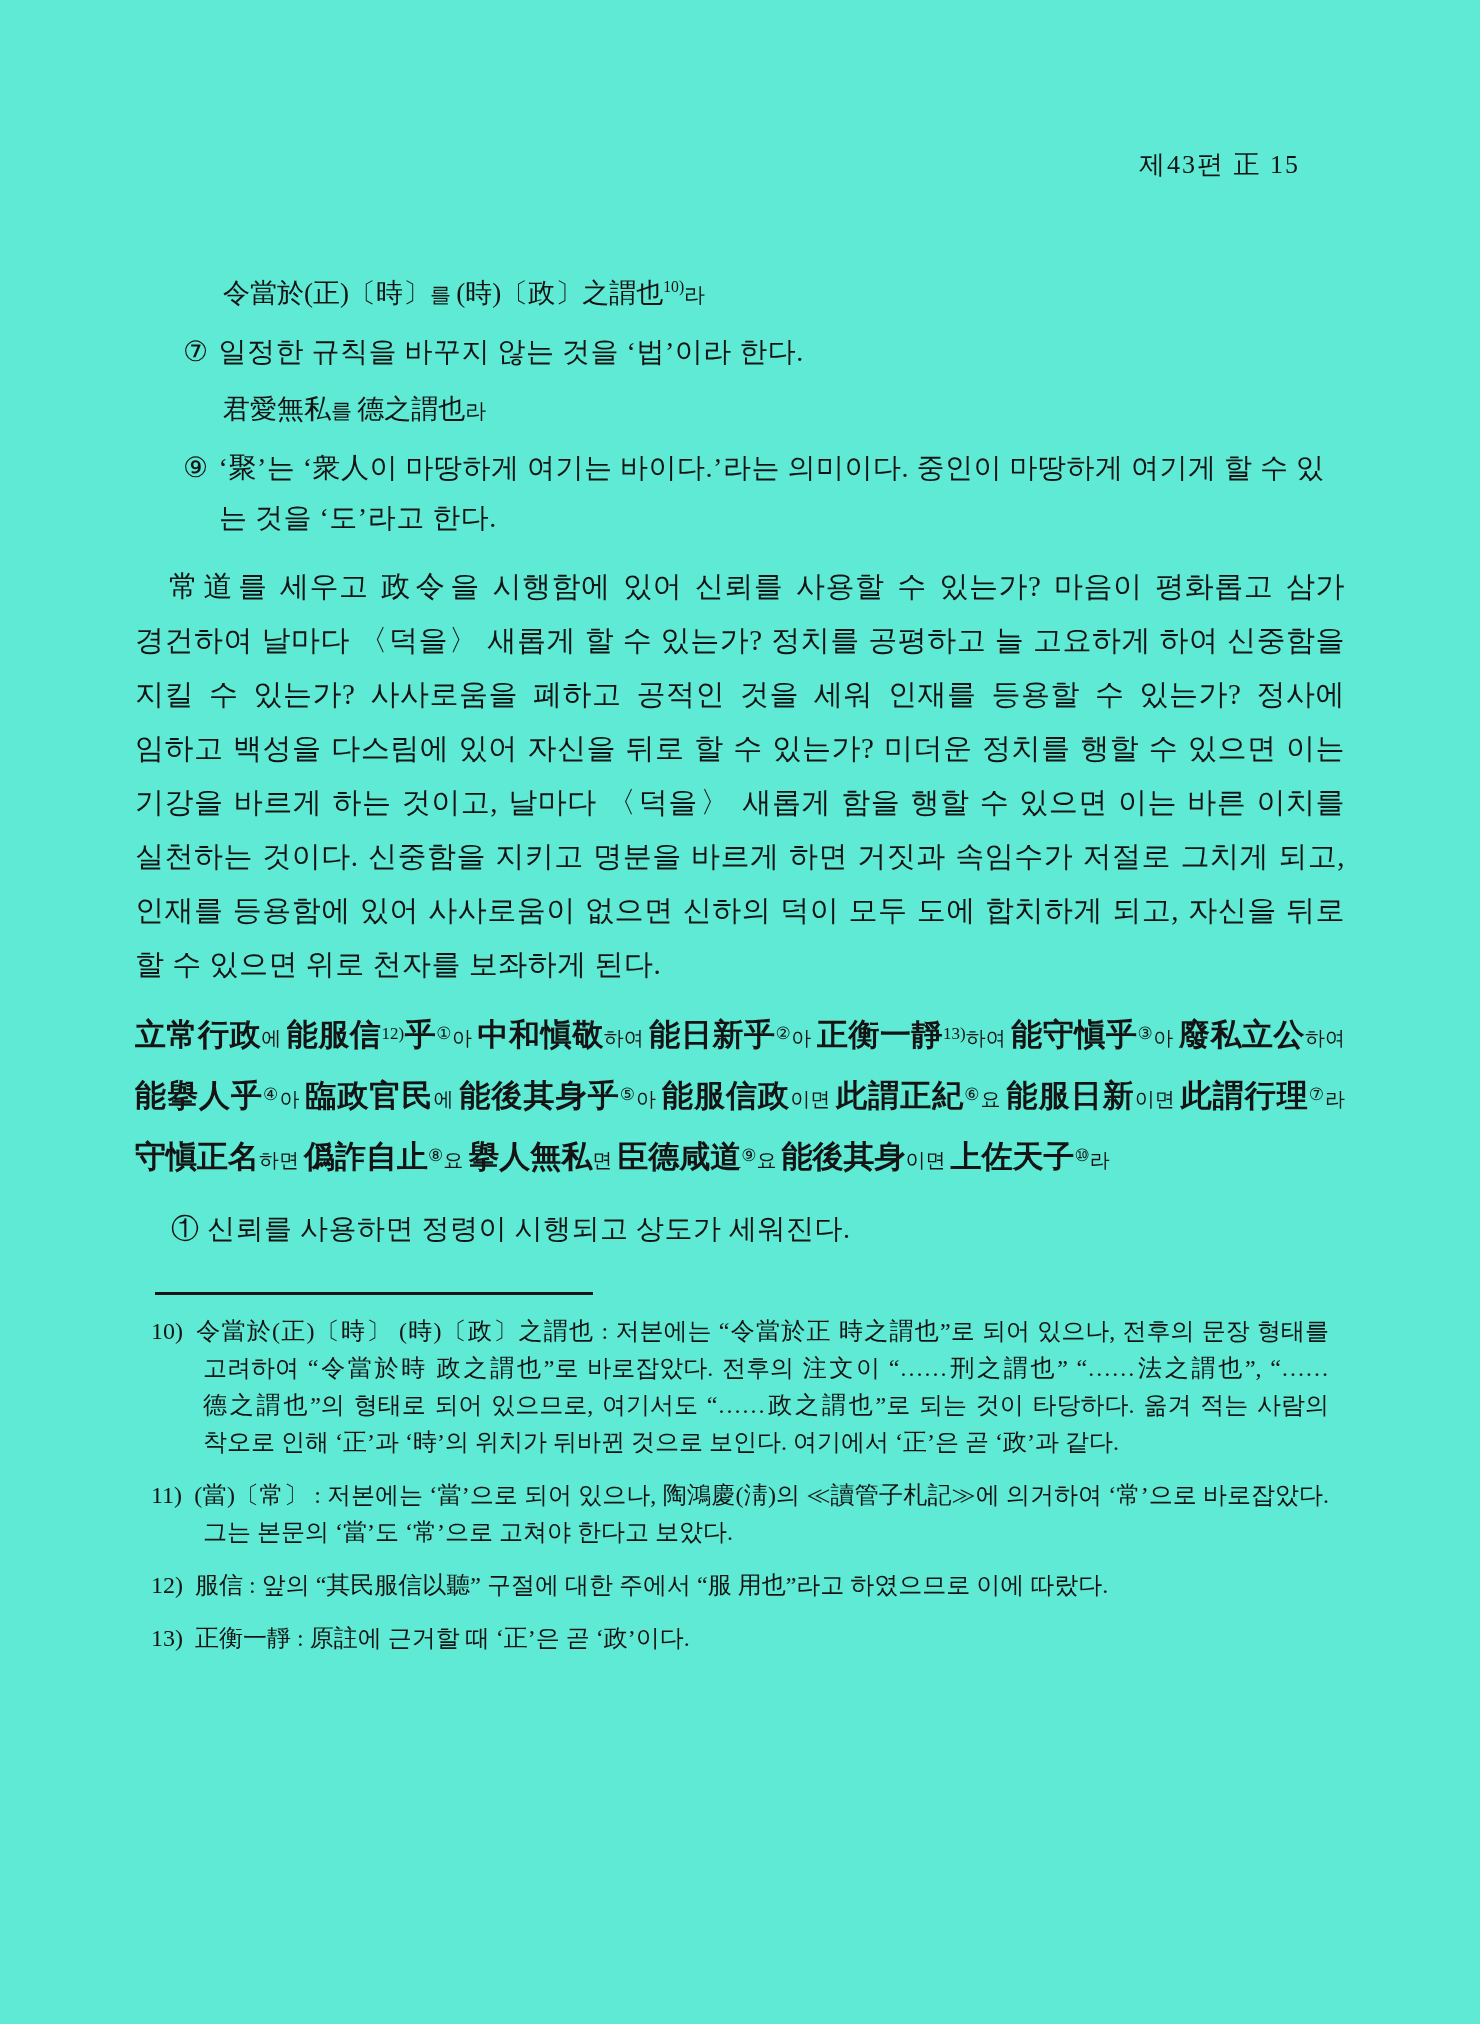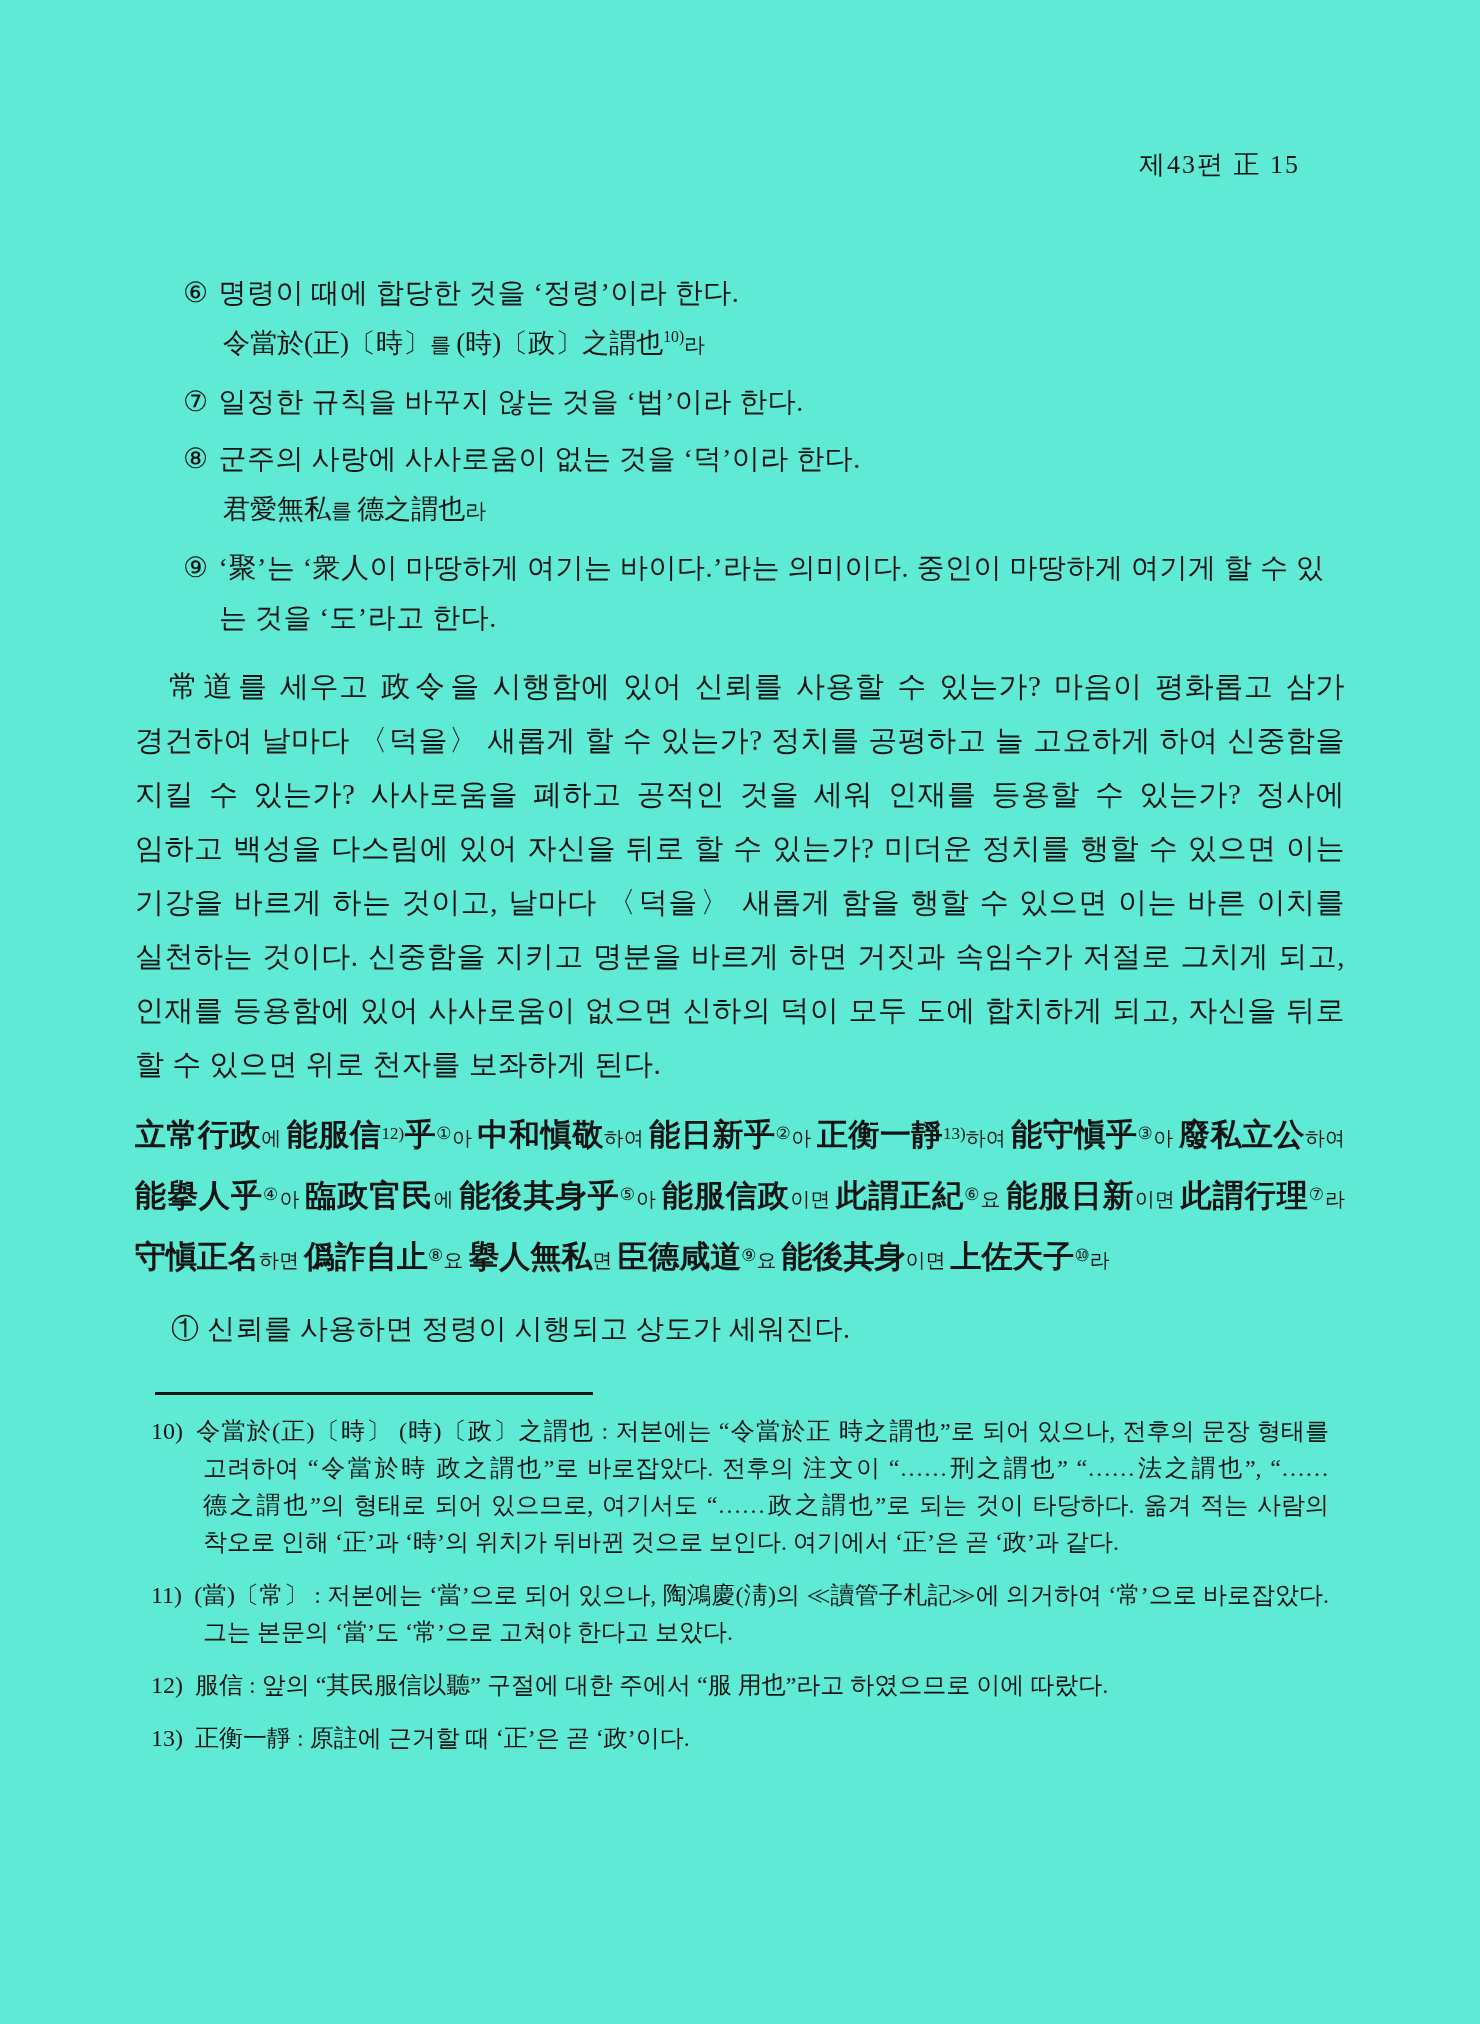--- a/index.html
+++ b/index.html
@@ -30,28 +30,26 @@
   .fn{padding-left:52px;text-indent:-52px;text-align:justify;word-break:keep-all;margin:16px;}
   .fn-label{margin-right:6px;}
 </style>
 </head>
 <body>
 
 <div class="page">
   <div class="header">제43편 正  15</div>
   <div class="annotations" id="annotations">
       <div class="ann-item">
-        <div class="ann-ko"><span class="ann-num">⑥</span><span>명령이 때에 합당한 것을 ‘정령’이라 한다.</span></div>
         <div class="ann-han"><span class="hj">令當於(正)〔時〕</span><span class="kp">를 </span><span class="hj">(時)〔政〕之謂也</span><sup class="sp">10)</sup><span class="kp">라</span></div>
       </div>
       <div class="ann-item">
         <div class="ann-ko"><span class="ann-num">⑦</span><span>일정한 규칙을 바꾸지 않는 것을 ‘법’이라 한다.</span></div>
       </div>
       <div class="ann-item">
-        <div class="ann-ko"><span class="ann-num">⑧</span><span>군주의 사랑에 사사로움이 없는 것을 ‘덕’이라 한다.</span></div>
         <div class="ann-han"><span class="hj">君愛無私</span><span class="kp">를 </span><span class="hj">德之謂也</span><span class="kp">라</span></div>
       </div>
       <div class="ann-item">
         <div class="ann-ko"><span class="ann-num">⑨</span><span>‘聚’는 ‘衆人이 마땅하게 여기는 바이다.’라는 의미이다. 중인이 마땅하게 여기게 할 수 있는 것을 ‘도’라고 한다.</span></div>
       </div>
     </div>
   <p class="main-para">常道를 세우고 政令을 시행함에 있어 신뢰를 사용할 수 있는가? 마음이 평화롭고 삼가 경건하여 날마다 〈덕을〉 새롭게 할 수 있는가? 정치를 공평하고 늘 고요하게 하여 신중함을 지킬 수 있는가? 사사로움을 폐하고 공적인 것을 세워 인재를 등용할 수 있는가? 정사에 임하고 백성을 다스림에 있어 자신을 뒤로 할 수 있는가? 미더운 정치를 행할 수 있으면 이는 기강을 바르게 하는 것이고, 날마다 〈덕을〉 새롭게 함을 행할 수 있으면 이는 바른 이치를 실천하는 것이다. 신중함을 지키고 명분을 바르게 하면 거짓과 속임수가 저절로 그치게 되고, 인재를 등용함에 있어 사사로움이 없으면 신하의 덕이 모두 도에 합치하게 되고, 자신을 뒤로 할 수 있으면 위로 천자를 보좌하게 된다.</p>
   <p class="hanmun" id="hanmun"><span class="hj">立常行政</span><span class="kp">에 </span><span class="hj">能服信</span><sup class="sp">12)</sup><span class="hj">乎</span><sup class="sp">①</sup><span class="kp">아 </span><span class="hj">中和愼敬</span><span class="kp">하여 </span><span class="hj">能日新乎</span><sup class="sp">②</sup><span class="kp">아 </span><span class="hj">正衡一靜</span><sup class="sp">13)</sup><span class="kp">하여 </span><span class="hj">能守愼乎</span><sup class="sp">③</sup><span class="kp">아 </span><span class="hj">廢私立公</span><span class="kp">하여 </span><span class="hj">能擧人乎</span><sup class="sp">④</sup><span class="kp">아 </span><span class="hj">臨政官民</span><span class="kp">에 </span><span class="hj">能後其身乎</span><sup class="sp">⑤</sup><span class="kp">아 </span><span class="hj">能服信政</span><span class="kp">이면 </span><span class="hj">此謂正紀</span><sup class="sp">⑥</sup><span class="kp">요 </span><span class="hj">能服日新</span><span class="kp">이면 </span><span class="hj">此謂行理</span><sup class="sp">⑦</sup><span class="kp">라 </span><span class="hj">守愼正名</span><span class="kp">하면 </span><span class="hj">僞詐自止</span><sup class="sp">⑧</sup><span class="kp">요 </span><span class="hj">擧人無私</span><span class="kp">면 </span><span class="hj">臣德咸道</span><sup class="sp">⑨</sup><span class="kp">요 </span><span class="hj">能後其身</span><span class="kp">이면 </span><span class="hj">上佐天子</span><sup class="sp">⑩</sup><span class="kp">라</span></p>
   <p class="gloss">① 신뢰를 사용하면 정령이 시행되고 상도가 세워진다.</p>
   <div class="fn-sep"></div>

